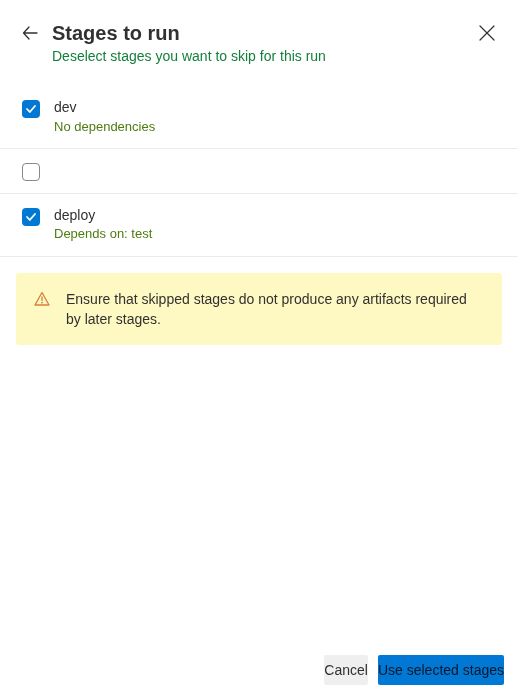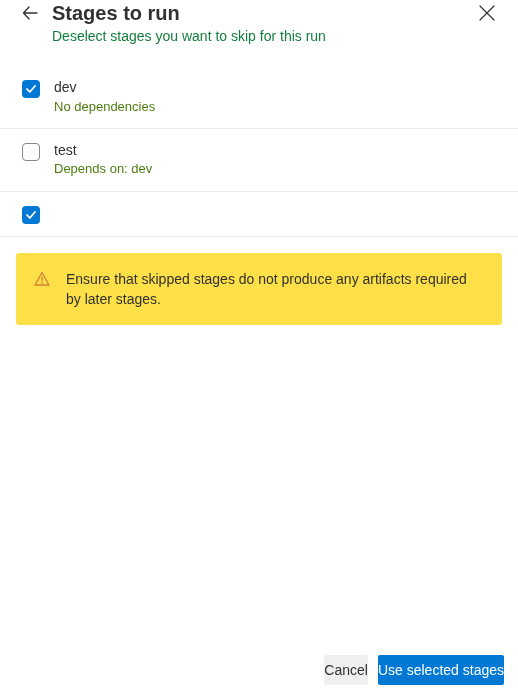--- a/index.html
+++ b/index.html
@@ -10,21 +10,21 @@
     body {
       font-family: "Segoe UI", -apple-system, BlinkMacSystemFont, sans-serif;
       width: 518px;
       height: 699px;
       background: #ffffff;
       display: flex;
       flex-direction: column;
       overflow: hidden;
     }
     .header {
-      padding: 0 22px 14px 22px;
+      padding: 20px 22px 14px 22px;
       display: flex;
       align-items: flex-start;
       gap: 14px;
     }
     .back-btn {
       margin-top: 5px;
       width: 16px;
       height: 16px;
       cursor: pointer;
       flex-shrink: 0;
@@ -90,21 +90,21 @@
       color: #323130;
       line-height: 1.4;
     }
     .stage-deps {
       font-size: 13px;
       color: #4d7c0f;
       line-height: 1.4;
     }
     .warning-box {
       margin: 16px 16px 0 16px;
-      background: #fde047;
+      background: #fef9c3;
       border-radius: 3px;
       padding: 16px 18px;
       display: flex;
       align-items: flex-start;
       gap: 16px;
     }
     .warning-icon {
       margin-top: 2px;
       flex-shrink: 0;
     }
@@ -129,21 +129,21 @@
       border-radius: 2px;
       cursor: pointer;
       border: none;
     }
     .btn-secondary {
       background: #efefef;
       color: #323130;
     }
     .btn-primary {
       background: #0078d4;
-      color: #ffffff;
+      color: #0f172a;
     }
   </style>
 </head>
 <body>
 
 <div class="header">
   <div class="back-btn">
     <svg width="16" height="16" viewBox="0 0 16 16" fill="none">
       <path d="M7 2 L1.5 8 L7 14 M1.5 8 H15" stroke="#323130" stroke-width="1.3" stroke-linecap="round" stroke-linejoin="round"></path>
     </svg>
@@ -167,31 +167,31 @@
       </svg>
     </div>
     <div class="stage-info">
       <div class="stage-name">dev</div>
       <div class="stage-deps">No dependencies</div>
     </div>
   </div>
 
   <div class="stage-row">
     <div class="checkbox unchecked"></div>
-    <div class="stage-info">
-      <div class="stage-name">test</div>
-      <div class="stage-deps">Depends on: dev</div>
-    </div>
   </div>
 
   <div class="stage-row">
     <div class="checkbox checked">
       <svg width="12" height="12" viewBox="0 0 12 12" fill="none">
         <path d="M2 6 L4.8 9 L10 3" stroke="#ffffff" stroke-width="1.8" stroke-linecap="round" stroke-linejoin="round"></path>
       </svg>
+    </div>
+    <div class="stage-info">
+      <div class="stage-name">deploy</div>
+      <div class="stage-deps">Depends on: test</div>
     </div>
   </div>
 </div>
 
 <div class="warning-box">
   <svg class="warning-icon" width="16" height="16" viewBox="0 0 16 16" fill="none">
     <path d="M8 1.5 L15 14 H1 Z" stroke="#d67f3c" stroke-width="1.3" stroke-linejoin="round" fill="none"></path>
     <line x1="8" y1="6" x2="8" y2="9.5" stroke="#d67f3c" stroke-width="1.3" stroke-linecap="round"></line>
     <circle cx="8" cy="11.7" r="0.85" fill="#d67f3c"></circle>
   </svg>

